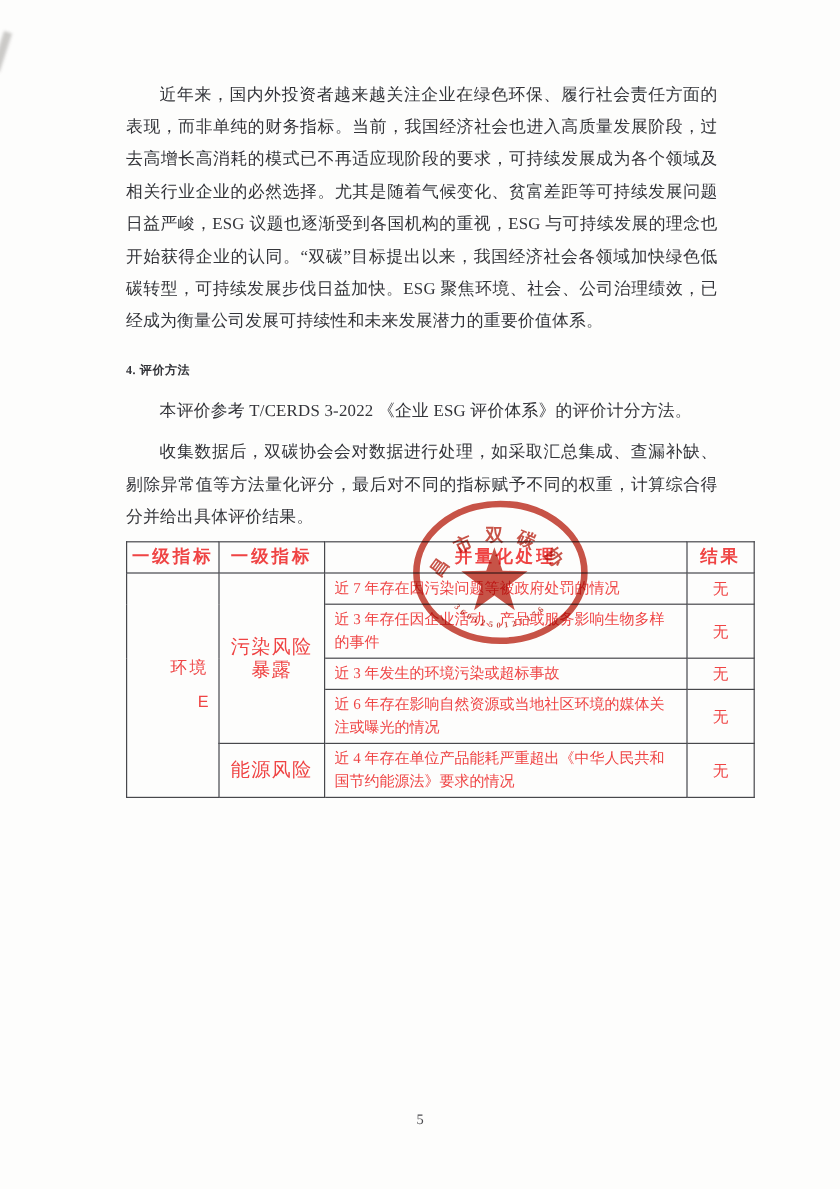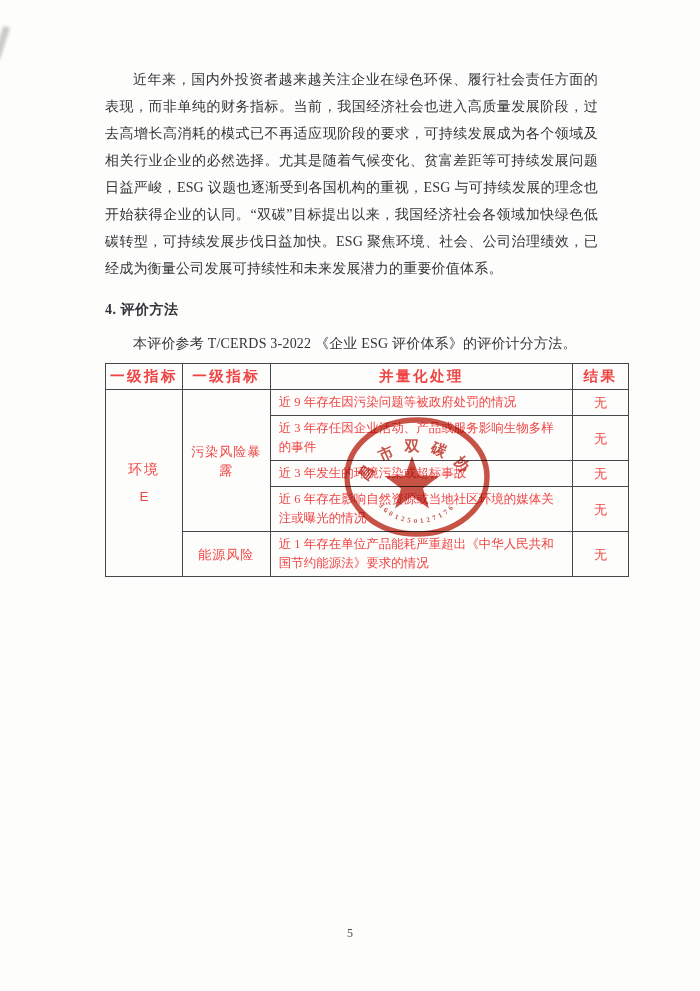--- a/index.html
+++ b/index.html
@@ -15,21 +15,21 @@
   }
   .body-p{
     font-size:14px;
     line-height:27px;
     text-align:justify;
     text-indent:2em;
     margin:7px 0 0 0;
     letter-spacing:0.2px;
   }
   .sec-heading{
-    font-size:14px;
+    font-size:10px;
     line-height:27px;
     font-weight:bold;
     margin:14px 0 0 0;
     letter-spacing:0.5px;
   }
   .sec-heading.tight{margin-top:10px;}
   table.focus{
     width:524px;
     border-collapse:collapse;
     margin-top:6px;
@@ -43,28 +43,28 @@
     vertical-align:middle;
   }
   table.focus th{
     font-size:14.5px;
     font-weight:bold;
     text-align:center;
     letter-spacing:2.5px;
     padding:3px 2px;
   }
   td.lvl1{
-    text-align:center;
+    text-align:right;
     font-size:14px;
     letter-spacing:2px;
   }
   td.lvl1 .l1b{margin-top:8px;font-family:"Liberation Sans",sans-serif;font-size:13.5px;letter-spacing:0;}
   td.lvl2{
     text-align:center;
-    font-size:13px;
+    font-size:16px;
     letter-spacing:1px;
     padding:3px 11px;
   }
   td.result{
     text-align:center;
     font-size:13px;
   }
   .page-number{
     position:absolute;
     left:0;right:0;
@@ -100,20 +100,21 @@
 
 <div class="page">
 
   <div class="smudge"></div>
 
   <p class="body-p" style="margin-top:0;">近年来，国内外投资者越来越关注企业在绿色环保、履行社会责任方面的表现，而非单纯的财务指标。当前，我国经济社会也进入高质量发展阶段，过去高增长高消耗的模式已不再适应现阶段的要求，可持续发展成为各个领域及相关行业企业的必然选择。尤其是随着气候变化、贫富差距等可持续发展问题日益严峻，ESG 议题也逐渐受到各国机构的重视，ESG 与可持续发展的理念也开始获得企业的认同。“双碳”目标提出以来，我国经济社会各领域加快绿色低碳转型，可持续发展步伐日益加快。ESG 聚焦环境、社会、公司治理绩效，已经成为衡量公司发展可持续性和未来发展潜力的重要价值体系。</p>
 
   <h3 class="sec-heading">4. 评价方法</h3>
 
   <p class="body-p">本评价参考 T/CERDS 3-2022 《企业 ESG 评价体系》的评价计分方法。</p>
+  <p class="body-p">收集数据后，双碳协会会对数据进行处理，如采取汇总集成、查漏补缺、剔除异常值等方法量化评分，最后对不同的指标赋予不同的权重，计算综合得分并给出具体评价结果。</p>
 
 
   <table class="focus">
     <colgroup>
       <col style="width:77px;">
       <col style="width:88px;">
       <col style="width:303px;">
       <col style="width:56px;">
     </colgroup>
     <thead>
@@ -124,38 +125,38 @@
         <th>结果</th>
       </tr>
     </thead>
     <tbody>
       <tr>
         <td class="lvl1" rowspan="5">
           <div>环境</div>
           <div class="l1b">E</div>
         </td>
         <td class="lvl2" rowspan="4">污染风险暴露</td>
-        <td>近 9 年存在因污染问题等被政府处罚的情况</td>
+        <td>近 7 年存在因污染问题等被政府处罚的情况</td>
         <td class="result">无</td>
       </tr>
       <tr>
         <td>近 3 年存任因企业活动、产品或服务影响生物多样的事件</td>
         <td class="result">无</td>
       </tr>
       <tr>
         <td>近 3 年发生的环境污染或超标事故</td>
         <td class="result">无</td>
       </tr>
       <tr>
         <td>近 6 年存在影响自然资源或当地社区环境的媒体关注或曝光的情况</td>
         <td class="result">无</td>
       </tr>
       <tr>
         <td class="lvl2">能源风险</td>
-        <td>近 1 年存在单位产品能耗严重超出《中华人民共和国节约能源法》要求的情况</td>
+        <td>近 4 年存在单位产品能耗严重超出《中华人民共和国节约能源法》要求的情况</td>
         <td class="result">无</td>
       </tr>
     </tbody>
   </table>
 
   <div class="page-number">5</div>
 
   <svg class="stamp" width="170" height="150" viewBox="-85 -75 170 150" xmlns="http://www.w3.org/2000/svg">
     <ellipse cx="0" cy="0" rx="70" ry="57" fill="none" stroke-width="5.5" stroke="#c23b2e"></ellipse>
     <polygon transform="translate(-5,8)" points="0,-29 6.8,-9.4 27.6,-9 11,3.6 17,23.5 0,11.2 -17,23.5 -11,3.6 -27.6,-9 -6.8,-9.4" fill="#c23b2e"></polygon>

